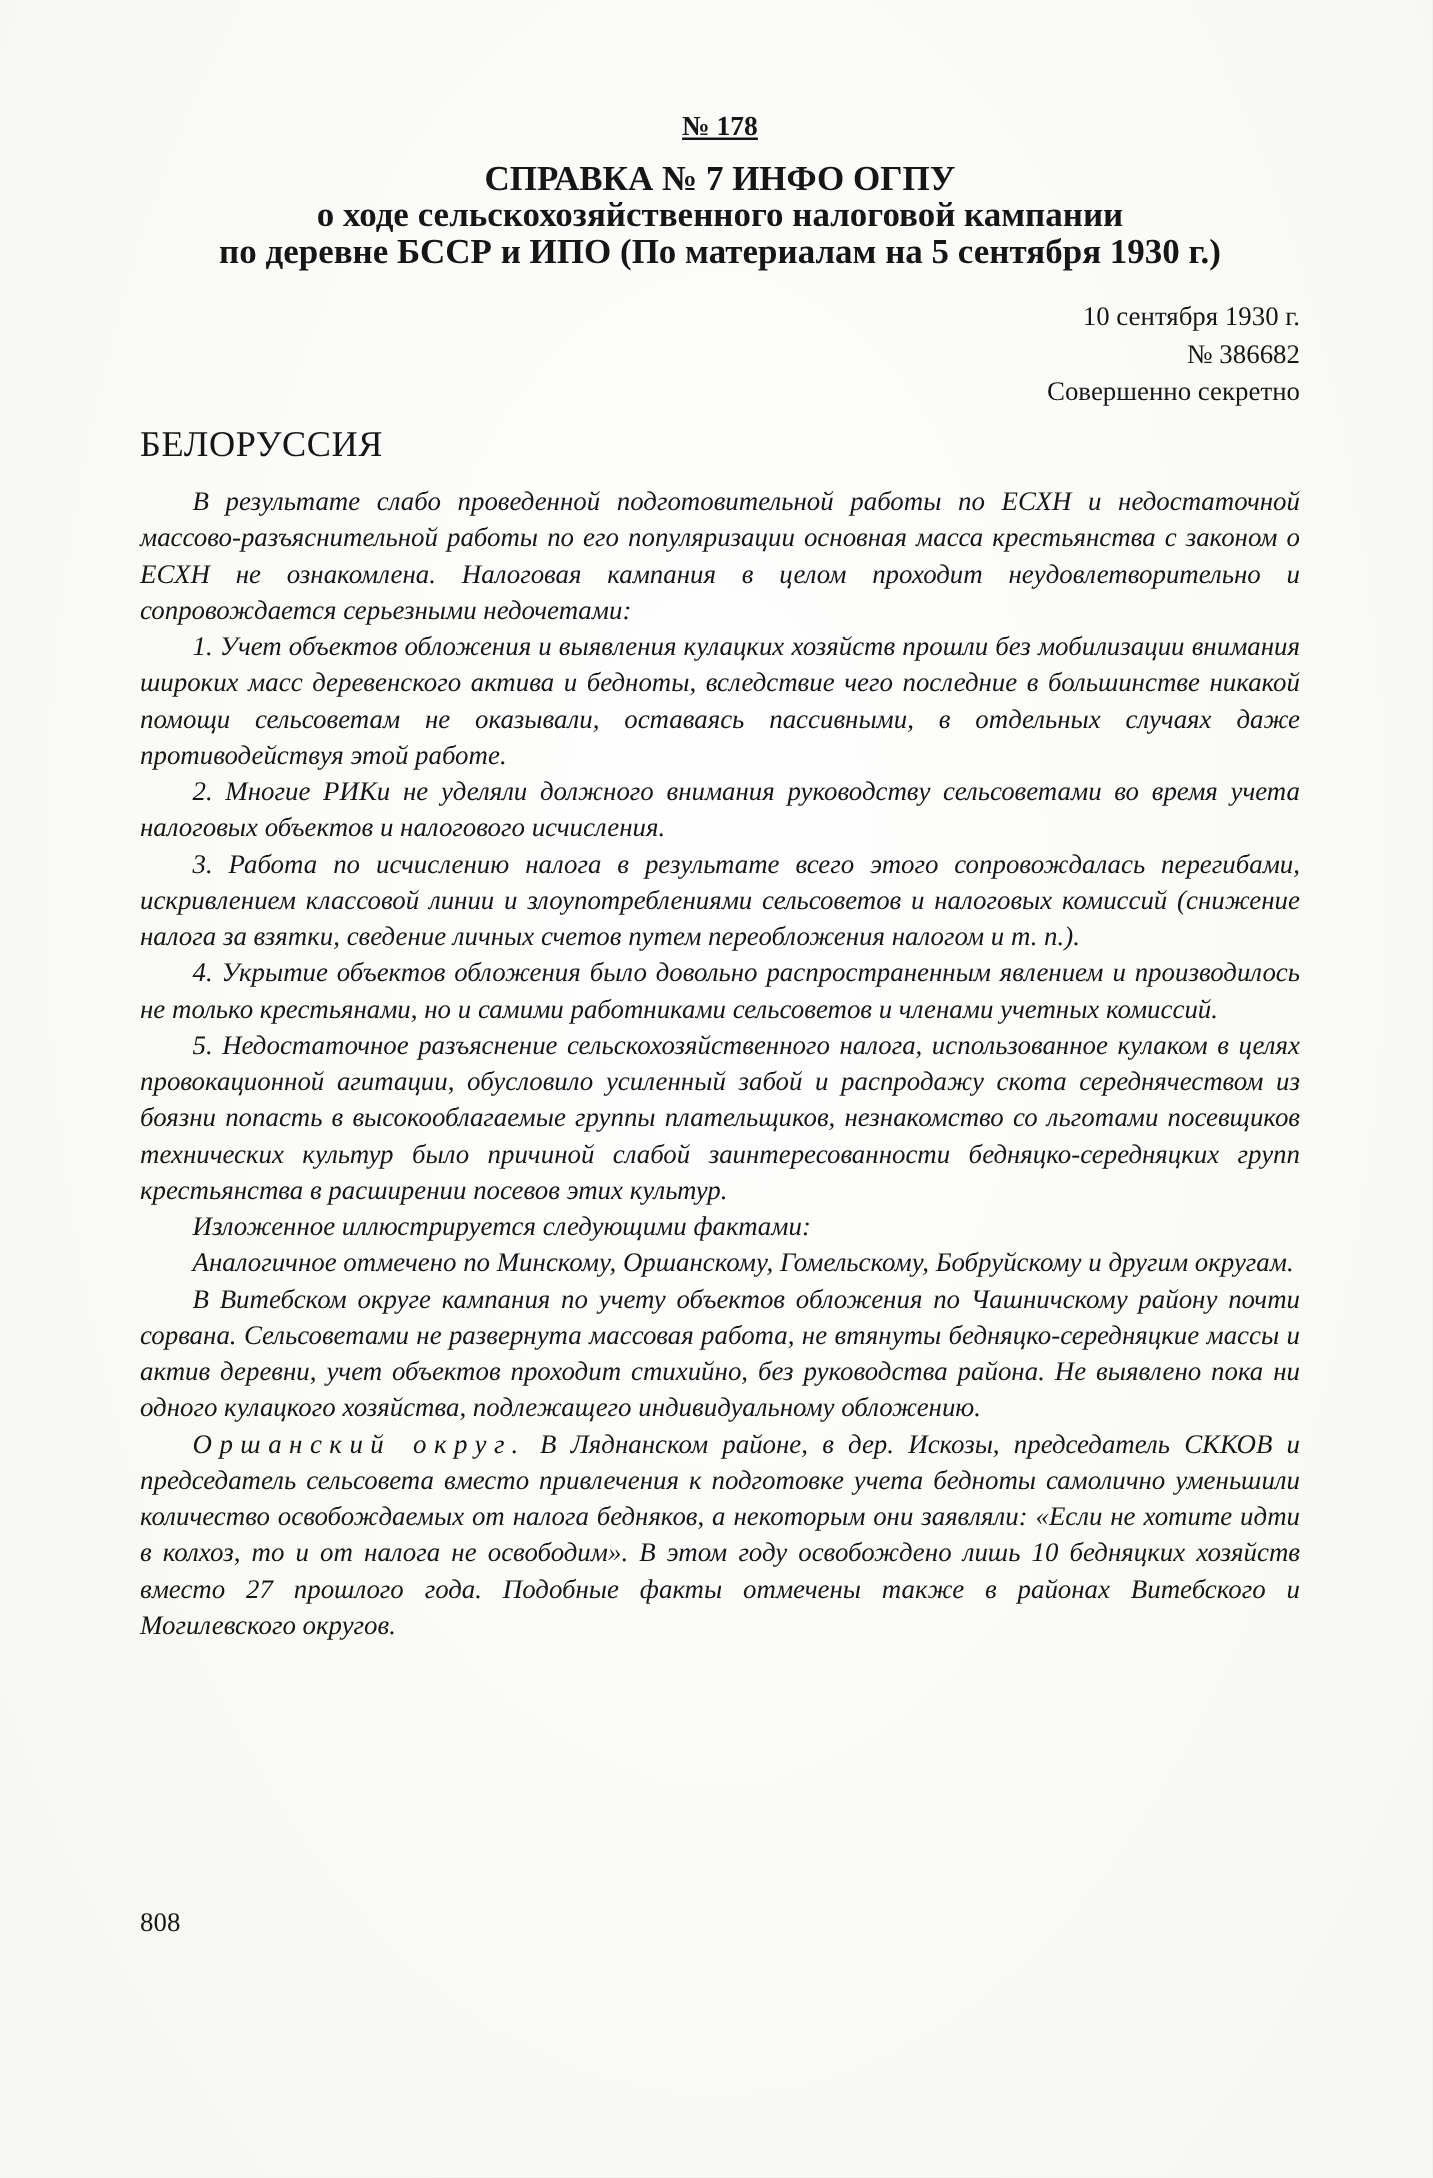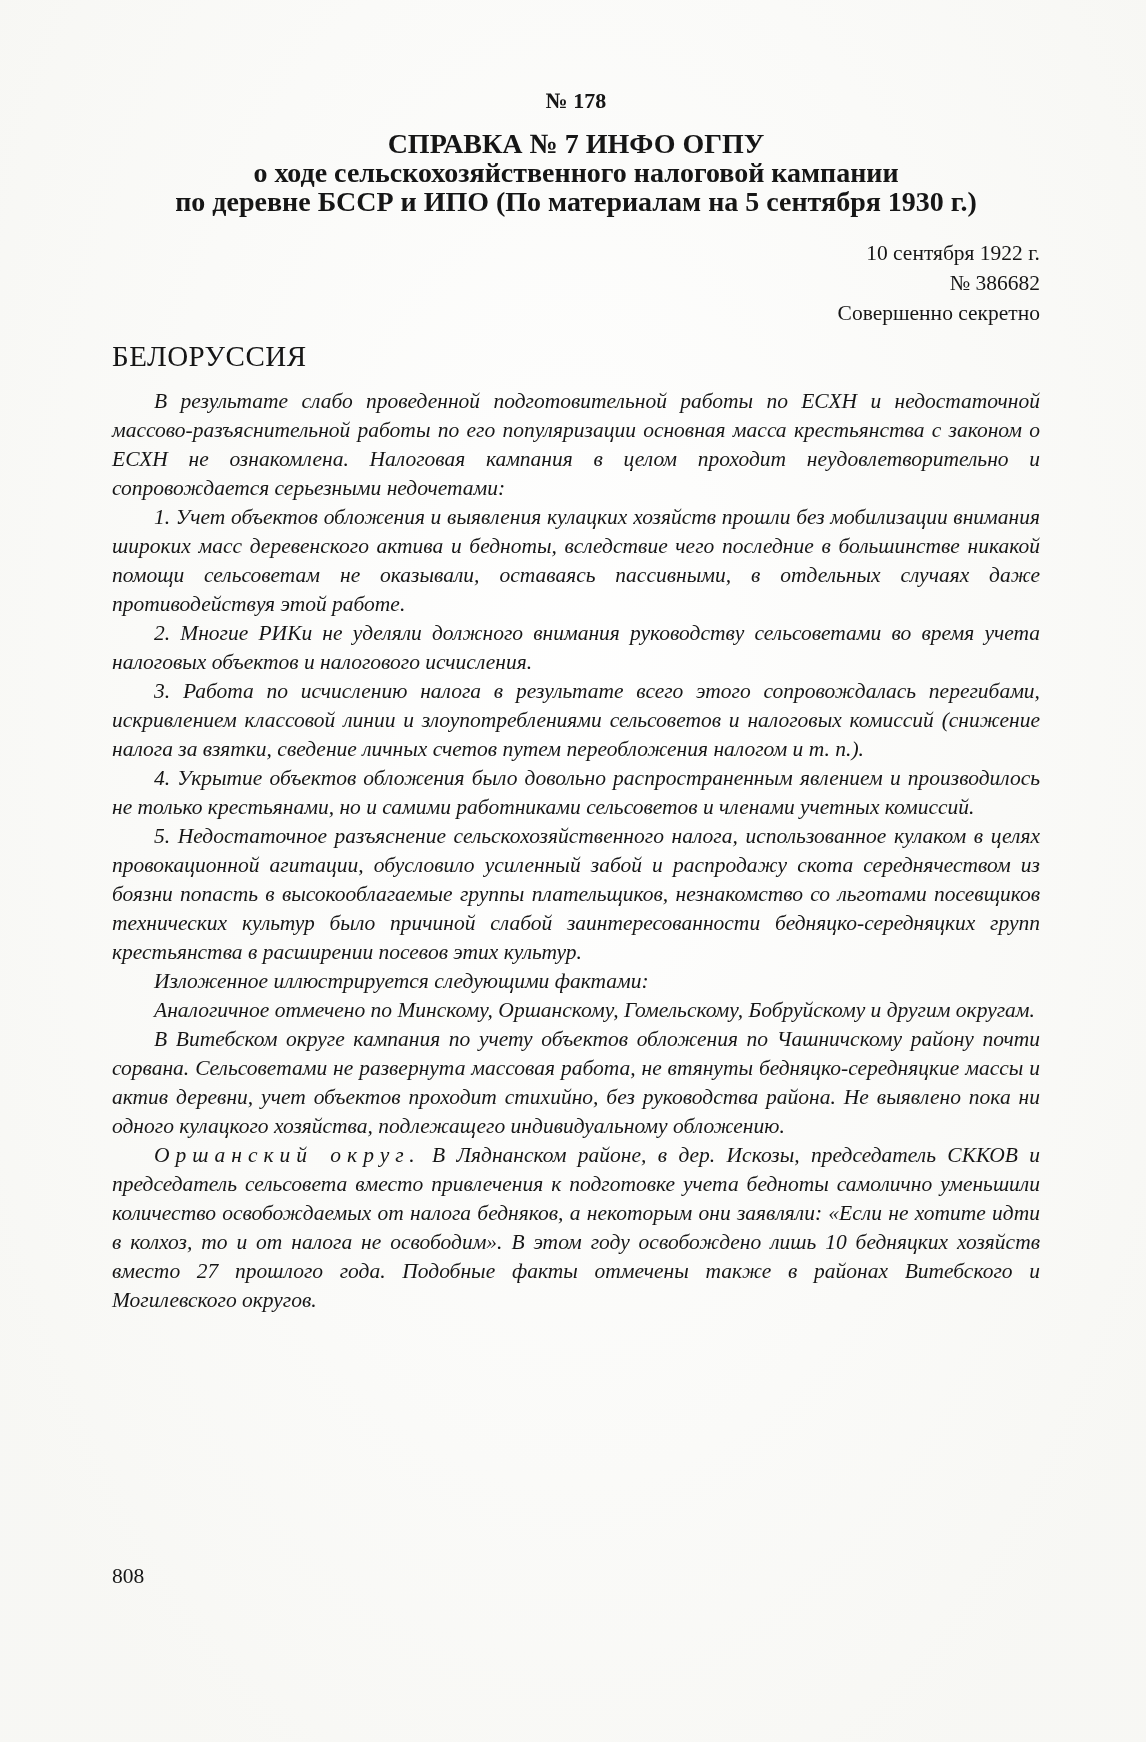--- a/index.html
+++ b/index.html
@@ -17,20 +17,21 @@
     background-image: radial-gradient(ellipse at 50% 40%, rgba(255,255,255,0.9) 0%, rgba(244,244,240,0.6) 85%);
     color: #161616;
     padding: 86px 106px 0 112px;
     overflow: hidden;
   }
   .doc-number {
     text-align: center;
     font-weight: bold;
     font-size: 22px;
     line-height: 29px;
+    text-decoration: underline;
   }
   .title-block {
     margin-top: 14px;
     text-align: center;
     font-weight: bold;
     font-size: 28px;
     line-height: 29px;
   }
   .meta-block {
     margin-top: 22px;
@@ -55,40 +56,40 @@
     margin: 0;
     text-indent: 42px;
     font-style: italic;
   }
   .spaced-lead {
     letter-spacing: 6px;
   }
   .page-number {
     position: absolute;
     left: 112px;
-    top: 1562px;
+    top: 1524px;
     font-size: 21.5px;
     line-height: 29px;
   }
 </style>
 </head>
 <body>
 
 <div class="page">
 
   <div class="doc-number">№ 178</div>
 
   <div class="title-block">
     <div>СПРАВКА № 7 ИНФО ОГПУ</div>
     <div>о ходе сельскохозяйственного налоговой кампании</div>
     <div>по деревне БССР и ИПО (По материалам на 5 сентября 1930 г.)</div>
   </div>
 
   <div class="meta-block">
-    <div>10 сентября 1922 г.</div>
+    <div>10 сентября 1930 г.</div>
     <div>№ 386682</div>
     <div>Совершенно секретно</div>
   </div>
 
   <div class="section-heading">БЕЛОРУССИЯ</div>
 
   <div class="doc-body" id="doc-body">
       <p class="para">В результате слабо проведенной подготовительной работы по ЕСХН и недостаточной массово-разъяснительной работы по его популяризации основная масса крестьянства с законом о ЕСХН не ознакомлена. Налоговая кампания в целом проходит неудовлетворительно и сопровождается серьезными недочетами:</p>
       <p class="para">1. Учет объектов обложения и выявления кулацких хозяйств прошли без мобилизации внимания широких масс деревенского актива и бедноты, вследствие чего последние в большинстве никакой помощи сельсоветам не оказывали, оставаясь пассивными, в отдельных случаях даже противодействуя этой работе.</p>
       <p class="para">2. Многие РИКи не уделяли должного внимания руководству сельсоветами во время учета налоговых объектов и налогового исчисления.</p>

